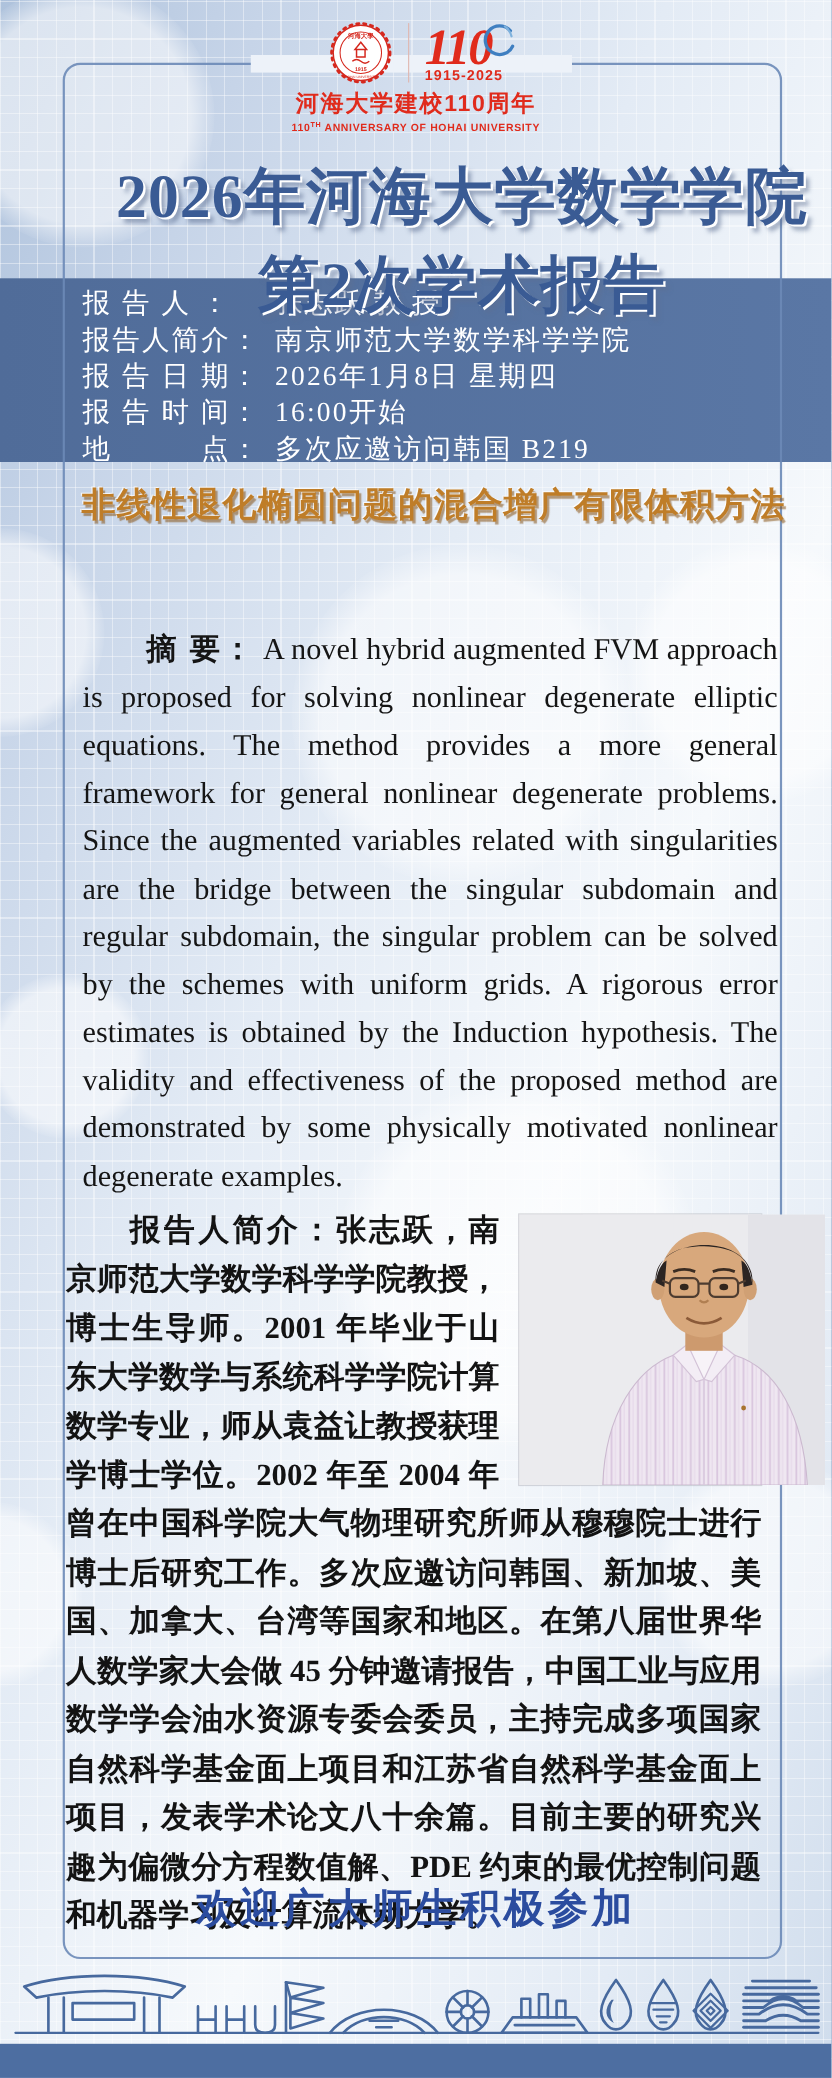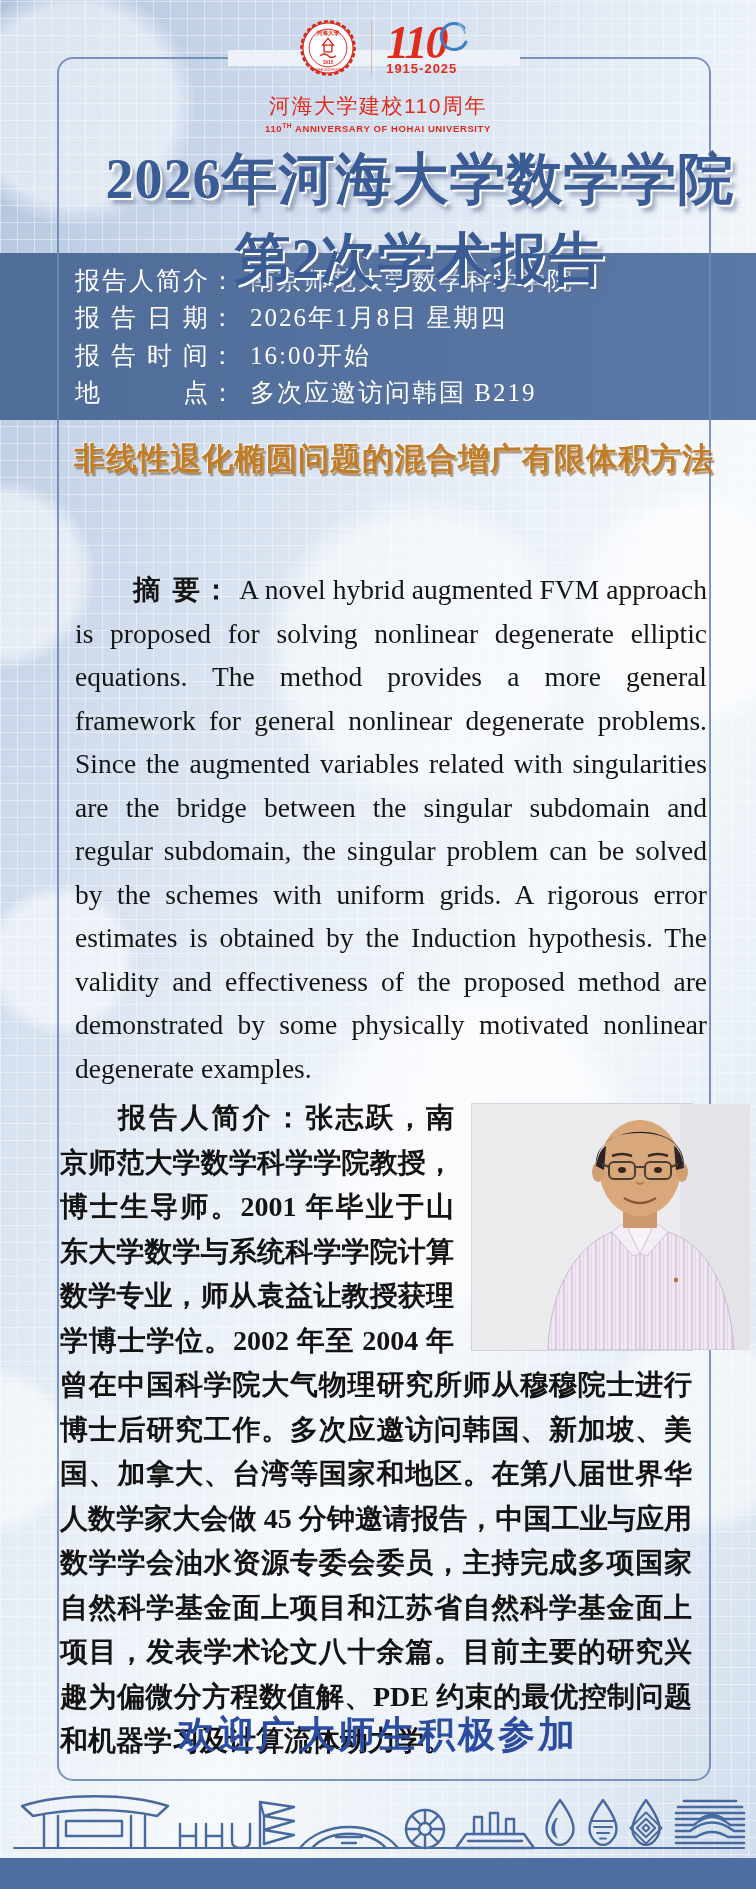--- a/index.html
+++ b/index.html
@@ -20,21 +20,21 @@
   
   .logo-block{position:absolute;left:0;top:16px;width:100%;z-index:5;text-align:center;}
   .logo-row{display:flex;align-items:center;justify-content:center;gap:14px;height:64px;}
   .seal{width:58px;height:58px;}
   .logo-divider{width:1.5px;height:54px;background:#dfb6ae;}
   .mark110{position:relative;text-align:left;}
   .mark110 .n110{font-family:"Liberation Serif",serif;font-style:italic;font-weight:bold;
     font-size:46px;color:#e02b1c;letter-spacing:-2px;line-height:44px;}
   .mark110 svg.swirl{position:absolute;right:-12px;top:0px;}
   .mark110 .years{font-size:13px;font-weight:bold;color:#e02b1c;text-align:right;letter-spacing:1px;margin-top:-4px;}
-  .anniv-cn{margin-top:12px;font-size:21px;font-weight:normal;color:#e02b1c;letter-spacing:1.5px;}
+  .anniv-cn{margin-top:0;font-size:21px;font-weight:bold;color:#e02b1c;letter-spacing:1.5px;}
   .anniv-en{margin-top:2px;font-size:9.5px;font-weight:bold;color:#e02b1c;letter-spacing:.6px;}
   .anniv-en sup{font-size:6.5px;}
   
   .main-title{position:absolute;left:0;top:140px;width:100%;z-index:5;text-align:center;
     font-family:"Liberation Serif","DejaVu Serif",serif;font-weight:bold;
     font-size:56px;line-height:1.42;color:#3a5b94;letter-spacing:1px;
     text-shadow:2px 2px 0 #ffffff,5px 6px 4px rgba(92,112,146,.55);margin-left:42px;}
   
   .info-band{position:absolute;left:0;top:253px;width:100%;height:167px;z-index:2;
     background:linear-gradient(90deg,#506c99,#5a77a5);
@@ -74,20 +74,24 @@
   <div class="bubble" style="left:-45px;top:-15px;width:240px;height:240px;"></div>
   <div class="bubble" style="left:-95px;top:480px;width:190px;height:190px;"></div>
   <div class="bubble" style="left:265px;top:495px;width:310px;height:310px;"></div>
   <div class="bubble" style="left:570px;top:490px;width:240px;height:240px;"></div>
   <div class="bubble" style="left:-15px;top:885px;width:150px;height:150px;"></div>
   <div class="bubble" style="left:305px;top:985px;width:330px;height:330px;"></div>
   <div class="bubble" style="left:-95px;top:1365px;width:170px;height:170px;"></div>
   <div class="bubble" style="left:595px;top:1325px;width:210px;height:210px;"></div>
 
   <div class="info-band">
+    <div class="info-row">
+      <span class="info-label">报 告 人 ：</span>
+      <span class="info-value">张志跃 教 授</span>
+    </div>
     <div class="info-row">
       <span class="info-label">报告人简介：</span>
       <span class="info-value">南京师范大学数学科学学院</span>
     </div>
     <div class="info-row">
       <span class="info-label">报 告 日 期：</span>
       <span class="info-value">2026年1月8日 星期四</span>
     </div>
     <div class="info-row">
       <span class="info-label">报 告 时 间：</span>

